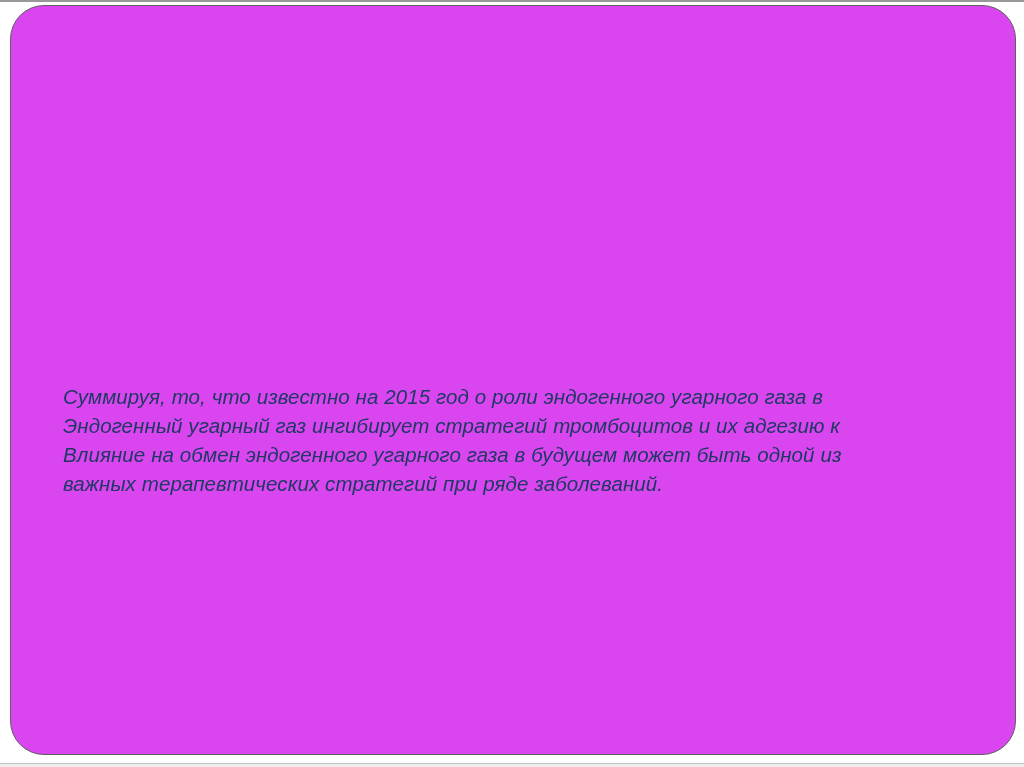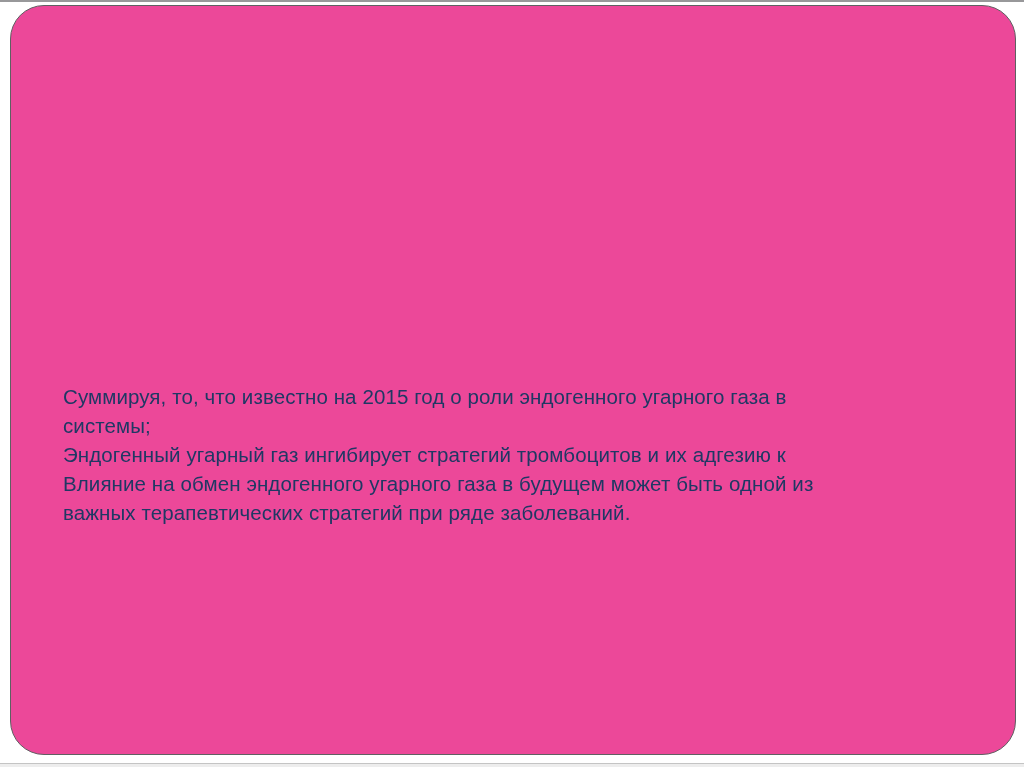--- a/index.html
+++ b/index.html
@@ -35,24 +35,25 @@
     border-top: 1px solid #c4c4c4;
     box-sizing: border-box;
   }
   
   .slide {
     position: absolute;
     left: 10px;
     top: 5px;
     width: 1006px;
     height: 750px;
-    background: #ec4899;
+    background: #d946ef;
     border: 1px solid #5f6062;
     border-radius: 34px;
     box-sizing: border-box;
+    font-style: italic;
   }
   .slide-text {
     position: absolute;
     left: 52px;
     top: 376px;
     width: 910px;
     color: #1f3864;
     font-size: 20.5px;
     line-height: 29px;
     letter-spacing: 0.1px;
@@ -63,21 +64,20 @@
 </style>
 </head>
 <body>
 
 <div class="stage">
   <div class="viewer-top-edge"></div>
 
   <div class="slide">
     <div class="slide-text">
       <div class="text-line">Суммируя, то, что известно на 2015 год о роли эндогенного угарного газа в</div>
-      <div class="text-line">системы;</div>
       <div class="text-line">Эндогенный угарный газ ингибирует стратегий тромбоцитов и их адгезию к</div>
       <div class="text-line">Влияние на обмен эндогенного угарного газа в будущем может быть одной из</div>
       <div class="text-line">важных терапевтических стратегий при ряде заболеваний.</div>
     </div>
   </div>
 
   <div class="viewer-bottom-band"></div>
 </div>
 
 </body></html>

